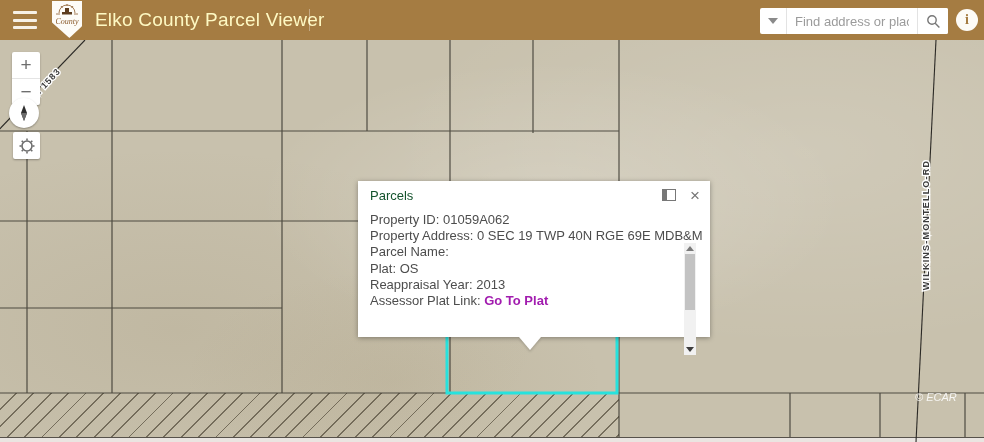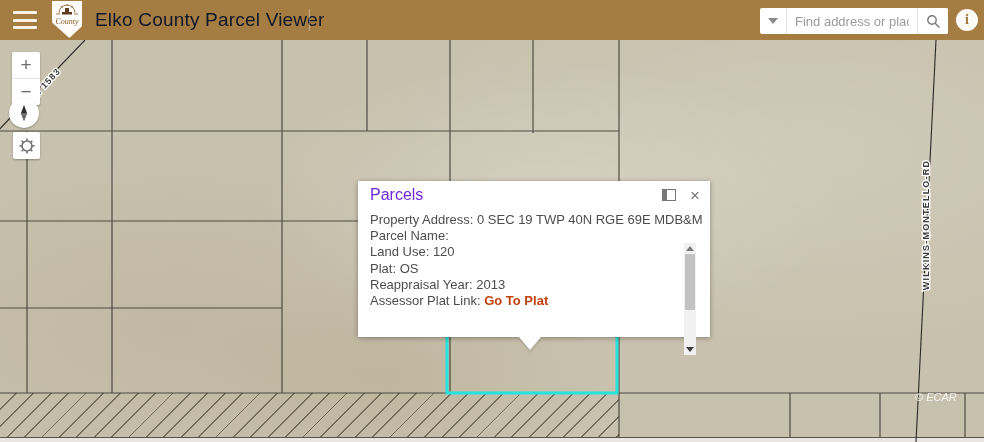--- a/index.html
+++ b/index.html
@@ -8,21 +8,21 @@
 
   
   .header{position:absolute;left:0;top:0;width:984px;height:40px;
           background:#a57c42;display:flex;align-items:center;z-index:50;}
   .menu-btn{width:24px;height:18px;margin-left:13px;display:flex;flex-direction:column;
             justify-content:space-between;cursor:pointer;}
   .menu-btn span{display:block;height:3px;background:#f7f1e6;border-radius:1px;}
   .logo{position:absolute;left:52px;top:1px;width:30px;height:37px;background:#fdfcf8;
         clip-path:polygon(0 0,100% 0,100% 68%,58% 100%,0 58%);
         box-shadow:0 0 2px rgba(0,0,0,.4);}
-  .app-title{margin-left:58px;color:#0f172a;font-size:19px;letter-spacing:.2px;}
+  .app-title{margin-left:58px;color:#fef9c3;font-size:19px;letter-spacing:.2px;}
   .title-divider{position:absolute;left:309px;top:9px;width:1px;height:22px;
                  background:rgba(255,255,255,.35);}
   .search{position:absolute;left:760px;top:8px;width:188px;height:26px;background:#fff;
           border-radius:2px;display:flex;align-items:stretch;overflow:hidden;}
   .search-dd{width:26px;display:flex;align-items:center;justify-content:center;
              border-right:1px solid #e3e3e3;cursor:pointer;}
   .search-dd .tri{width:0;height:0;border-left:5px solid transparent;
                   border-right:5px solid transparent;border-top:6px solid #8a8a8a;}
   .search-input{flex:1;border:0;outline:0;padding:0 8px;font-size:13px;color:#555;
                 font-family:"Liberation Sans",sans-serif;min-width:0;}
@@ -61,27 +61,27 @@
   .attribution{position:absolute;left:915px;top:351px;color:rgba(255,255,255,.85);
                font-size:11px;font-style:italic;}
 
   
   .popup{position:absolute;left:358px;top:141px;width:352px;height:156px;background:#fff;
          box-shadow:0 1px 5px rgba(0,0,0,.35);z-index:20;}
   .popup-tail{position:absolute;left:161px;top:156px;width:0;height:0;
               border-left:11px solid transparent;border-right:11px solid transparent;
               border-top:13px solid #fff;filter:drop-shadow(0 2px 1px rgba(0,0,0,.15));}
   .popup-head{height:28px;display:flex;align-items:center;padding:0 10px 0 12px;}
-  .popup-title{font-size:16px;color:#6d28d9;flex:1;}
+  .popup-title{font-size:13px;color:#14532d;flex:1;}
   .dock-icon{width:12px;height:10px;border:1.5px solid #777;position:relative;margin-right:14px;cursor:pointer;}
   .dock-icon::before{content:"";position:absolute;left:0;top:0;bottom:0;width:4px;background:#777;}
   .close-icon{color:#777;font-size:17px;line-height:1;cursor:pointer;}
   .popup-body{position:relative;padding:3px 34px 0 12px;}
   .prow{font-size:13px;line-height:16.2px;color:#4d4d4d;white-space:nowrap;}
-  .prow .link{color:#c2410c;font-weight:bold;cursor:pointer;}
+  .prow .link{color:#a21caf;font-weight:bold;cursor:pointer;}
   .pscroll{position:absolute;right:14px;top:34px;width:12px;height:112px;background:#f1f1f1;}
   .sarrow{position:absolute;left:2px;width:0;height:0;border-left:4px solid transparent;
           border-right:4px solid transparent;cursor:pointer;}
   .sarrow.up{top:3px;border-bottom:5px solid #7a7a7a;}
   .sarrow.down{bottom:3px;border-top:5px solid #3c3c3c;}
   .sthumb{position:absolute;left:1px;top:11px;width:10px;height:56px;background:#c3c3c3;cursor:pointer;}
 </style>
 </head>
 <body>
 
@@ -148,23 +148,23 @@
       </svg>
     </div>
 
     <div class="popup">
       <div class="popup-head">
         <div class="popup-title">Parcels</div>
         <div class="dock-icon"></div>
         <div class="close-icon">×</div>
       </div>
       <div class="popup-body">
+        <div class="prow"><span>Property ID:</span> <span>01059A062</span></div>
         <div class="prow"><span>Property Address:</span> <span>0 SEC 19 TWP 40N RGE 69E MDB&amp;M</span></div>
         <div class="prow"><span>Parcel Name:</span> <span></span></div>
-        <div class="prow"><span>Land Use:</span> <span>120</span></div>
         <div class="prow"><span>Plat:</span> <span>OS</span></div>
         <div class="prow"><span>Reappraisal Year:</span> <span>2013</span></div>
         <div class="prow"><span>Assessor Plat Link:</span> <span class="link">Go To Plat</span></div>
         <div class="pscroll">
           <div class="sarrow up"></div>
           <div class="sthumb"></div>
           <div class="sarrow down"></div>
         </div>
       </div>
       <div class="popup-tail"></div>

